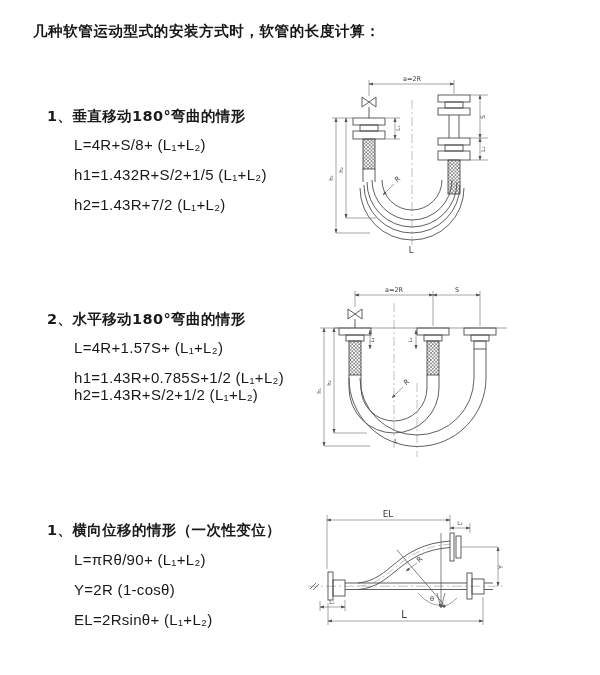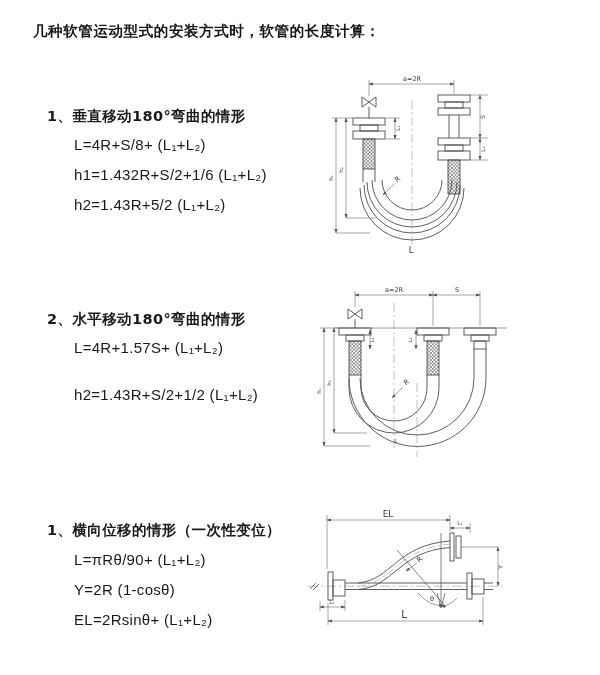--- a/index.html
+++ b/index.html
@@ -25,22 +25,22 @@
 </style>
 </head>
 <body>
 
 <div class="page">
 
   <div class="doc-title">几种软管运动型式的安装方式时，软管的长度计算：</div>
 
   <div class="sec-heading" style="top:107px">1、垂直移动180°弯曲的情形</div>
   <div class="formula" style="top:136px">L=4R+S/8+ (L₁+L₂)</div>
-  <div class="formula" style="top:166px">h1=1.432R+S/2+1/6 (L₁+L₂)</div>
-  <div class="formula" style="top:196px">h2=1.43R+5/2 (L₁+L₂)</div>
+  <div class="formula" style="top:166px">h1=1.432R+S/2+1/5 (L₁+L₂)</div>
+  <div class="formula" style="top:196px">h2=1.43R+7/2 (L₁+L₂)</div>
 
   <svg class="diagram" style="left:312px;top:70px" width="285" height="190" viewBox="0 0 285 190">
     <defs>
       <marker id="a1" viewBox="0 0 10 10" refX="9" refY="5" markerWidth="8" markerHeight="8" orient="auto-start-reverse">
         <path d="M0,1.5 L10,5 L0,8.5 z" fill="#555"></path>
       </marker>
       <pattern id="hb1" width="3.5" height="3.5" patternUnits="userSpaceOnUse">
         <path d="M0,0 L3.5,3.5 M3.5,0 L0,3.5" stroke="#6f6f6f" stroke-width="0.7"></path>
       </pattern>
     </defs>
@@ -110,20 +110,21 @@
     <text x="173" y="79" font-size="5.5" text-anchor="middle" transform="rotate(-90,173,79)">L₂</text>
     <text x="88" y="58" font-size="5.5" text-anchor="middle" transform="rotate(-90,88,58)">L₁</text>
     <text x="21" y="108" font-size="5.5" text-anchor="middle" transform="rotate(-90,21,108)">h₁</text>
     <text x="31" y="100" font-size="5.5" text-anchor="middle" transform="rotate(-90,31,100)">h₂</text>
     <text x="87" y="111" font-size="7" text-anchor="middle" transform="rotate(-38,87,111)">R</text>
     <text x="99" y="183" font-size="8.5" text-anchor="middle" fill="#222">L</text>
   </svg>
 
   <div class="sec-heading" style="top:310px">2、水平移动180°弯曲的情形</div>
   <div class="formula" style="top:339px">L=4R+1.57S+ (L₁+L₂)</div>
+  <div class="formula" style="top:369px">h1=1.43R+0.785S+1/2 (L₁+L₂)</div>
   <div class="formula" style="top:386px">h2=1.43R+S/2+1/2 (L₁+L₂)</div>
 
   <svg class="diagram" style="left:312px;top:283px" width="285" height="185" viewBox="0 0 285 185">
     <defs>
       <marker id="a2" viewBox="0 0 10 10" refX="9" refY="5" markerWidth="8" markerHeight="8" orient="auto-start-reverse">
         <path d="M0,1.5 L10,5 L0,8.5 z" fill="#555"></path>
       </marker>
       <pattern id="hb2" width="3.5" height="3.5" patternUnits="userSpaceOnUse">
         <path d="M0,0 L3.5,3.5 M3.5,0 L0,3.5" stroke="#6f6f6f" stroke-width="0.7"></path>
       </pattern>

